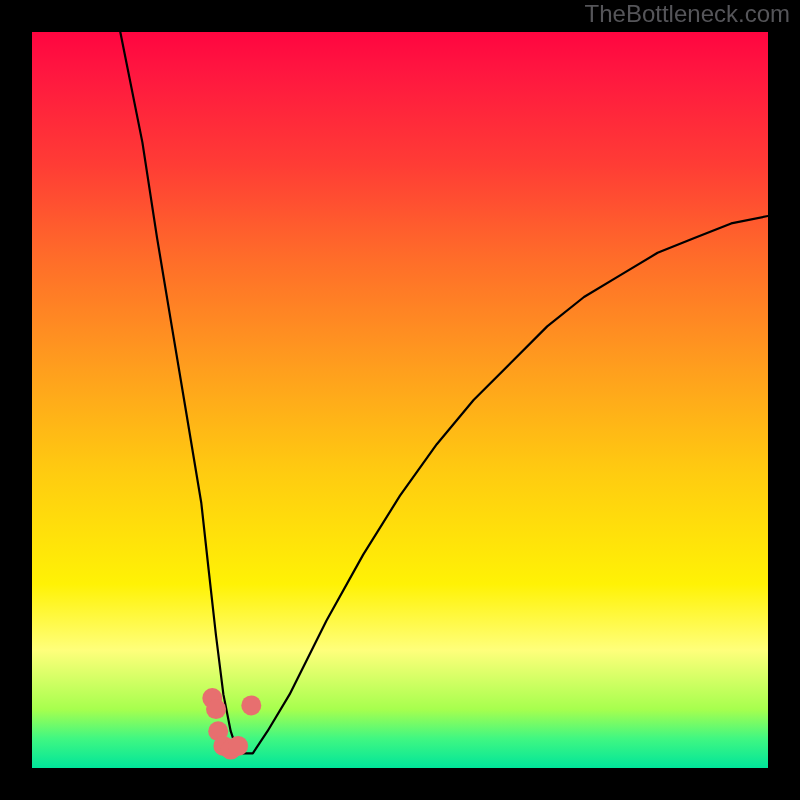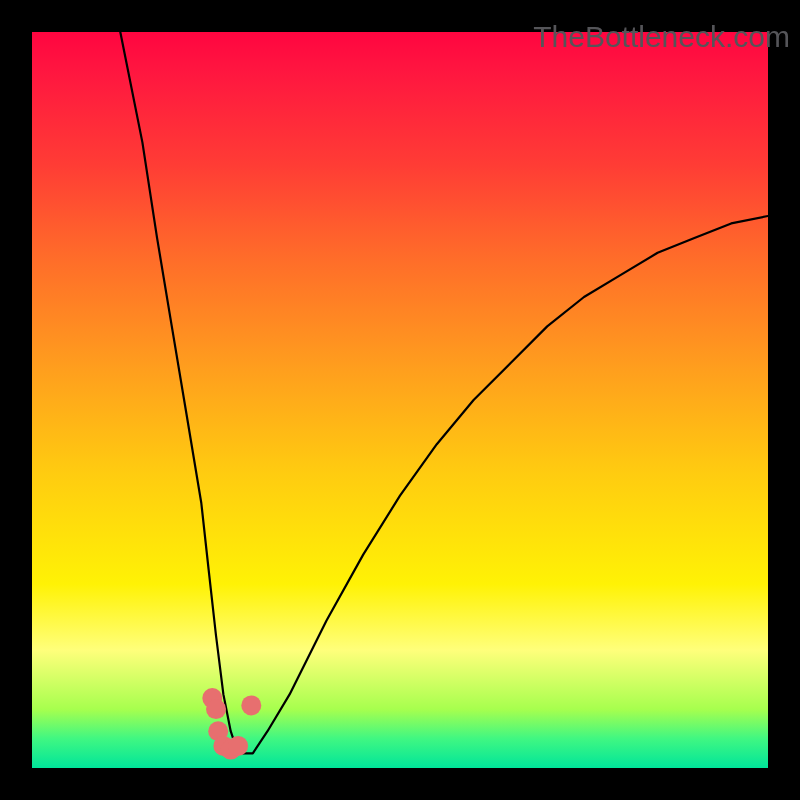--- a/index.html
+++ b/index.html
@@ -6,24 +6,24 @@
   body {
     width: 800px;
     height: 800px;
     background: #000;
     position: relative;
     overflow: hidden;
     font-family: Arial, sans-serif;
   }
   .watermark {
     position: absolute;
-    top: 20px;
+    top: 0;
     right: 10px;
     color: #555559;
-    font-size: 30px;
+    font-size: 24px;
     font-weight: 400;
     z-index: 10;
   }
   .plot-area {
     position: absolute;
     left: 32px;
     top: 32px;
     width: 736px;
     height: 736px;
     overflow: hidden;

